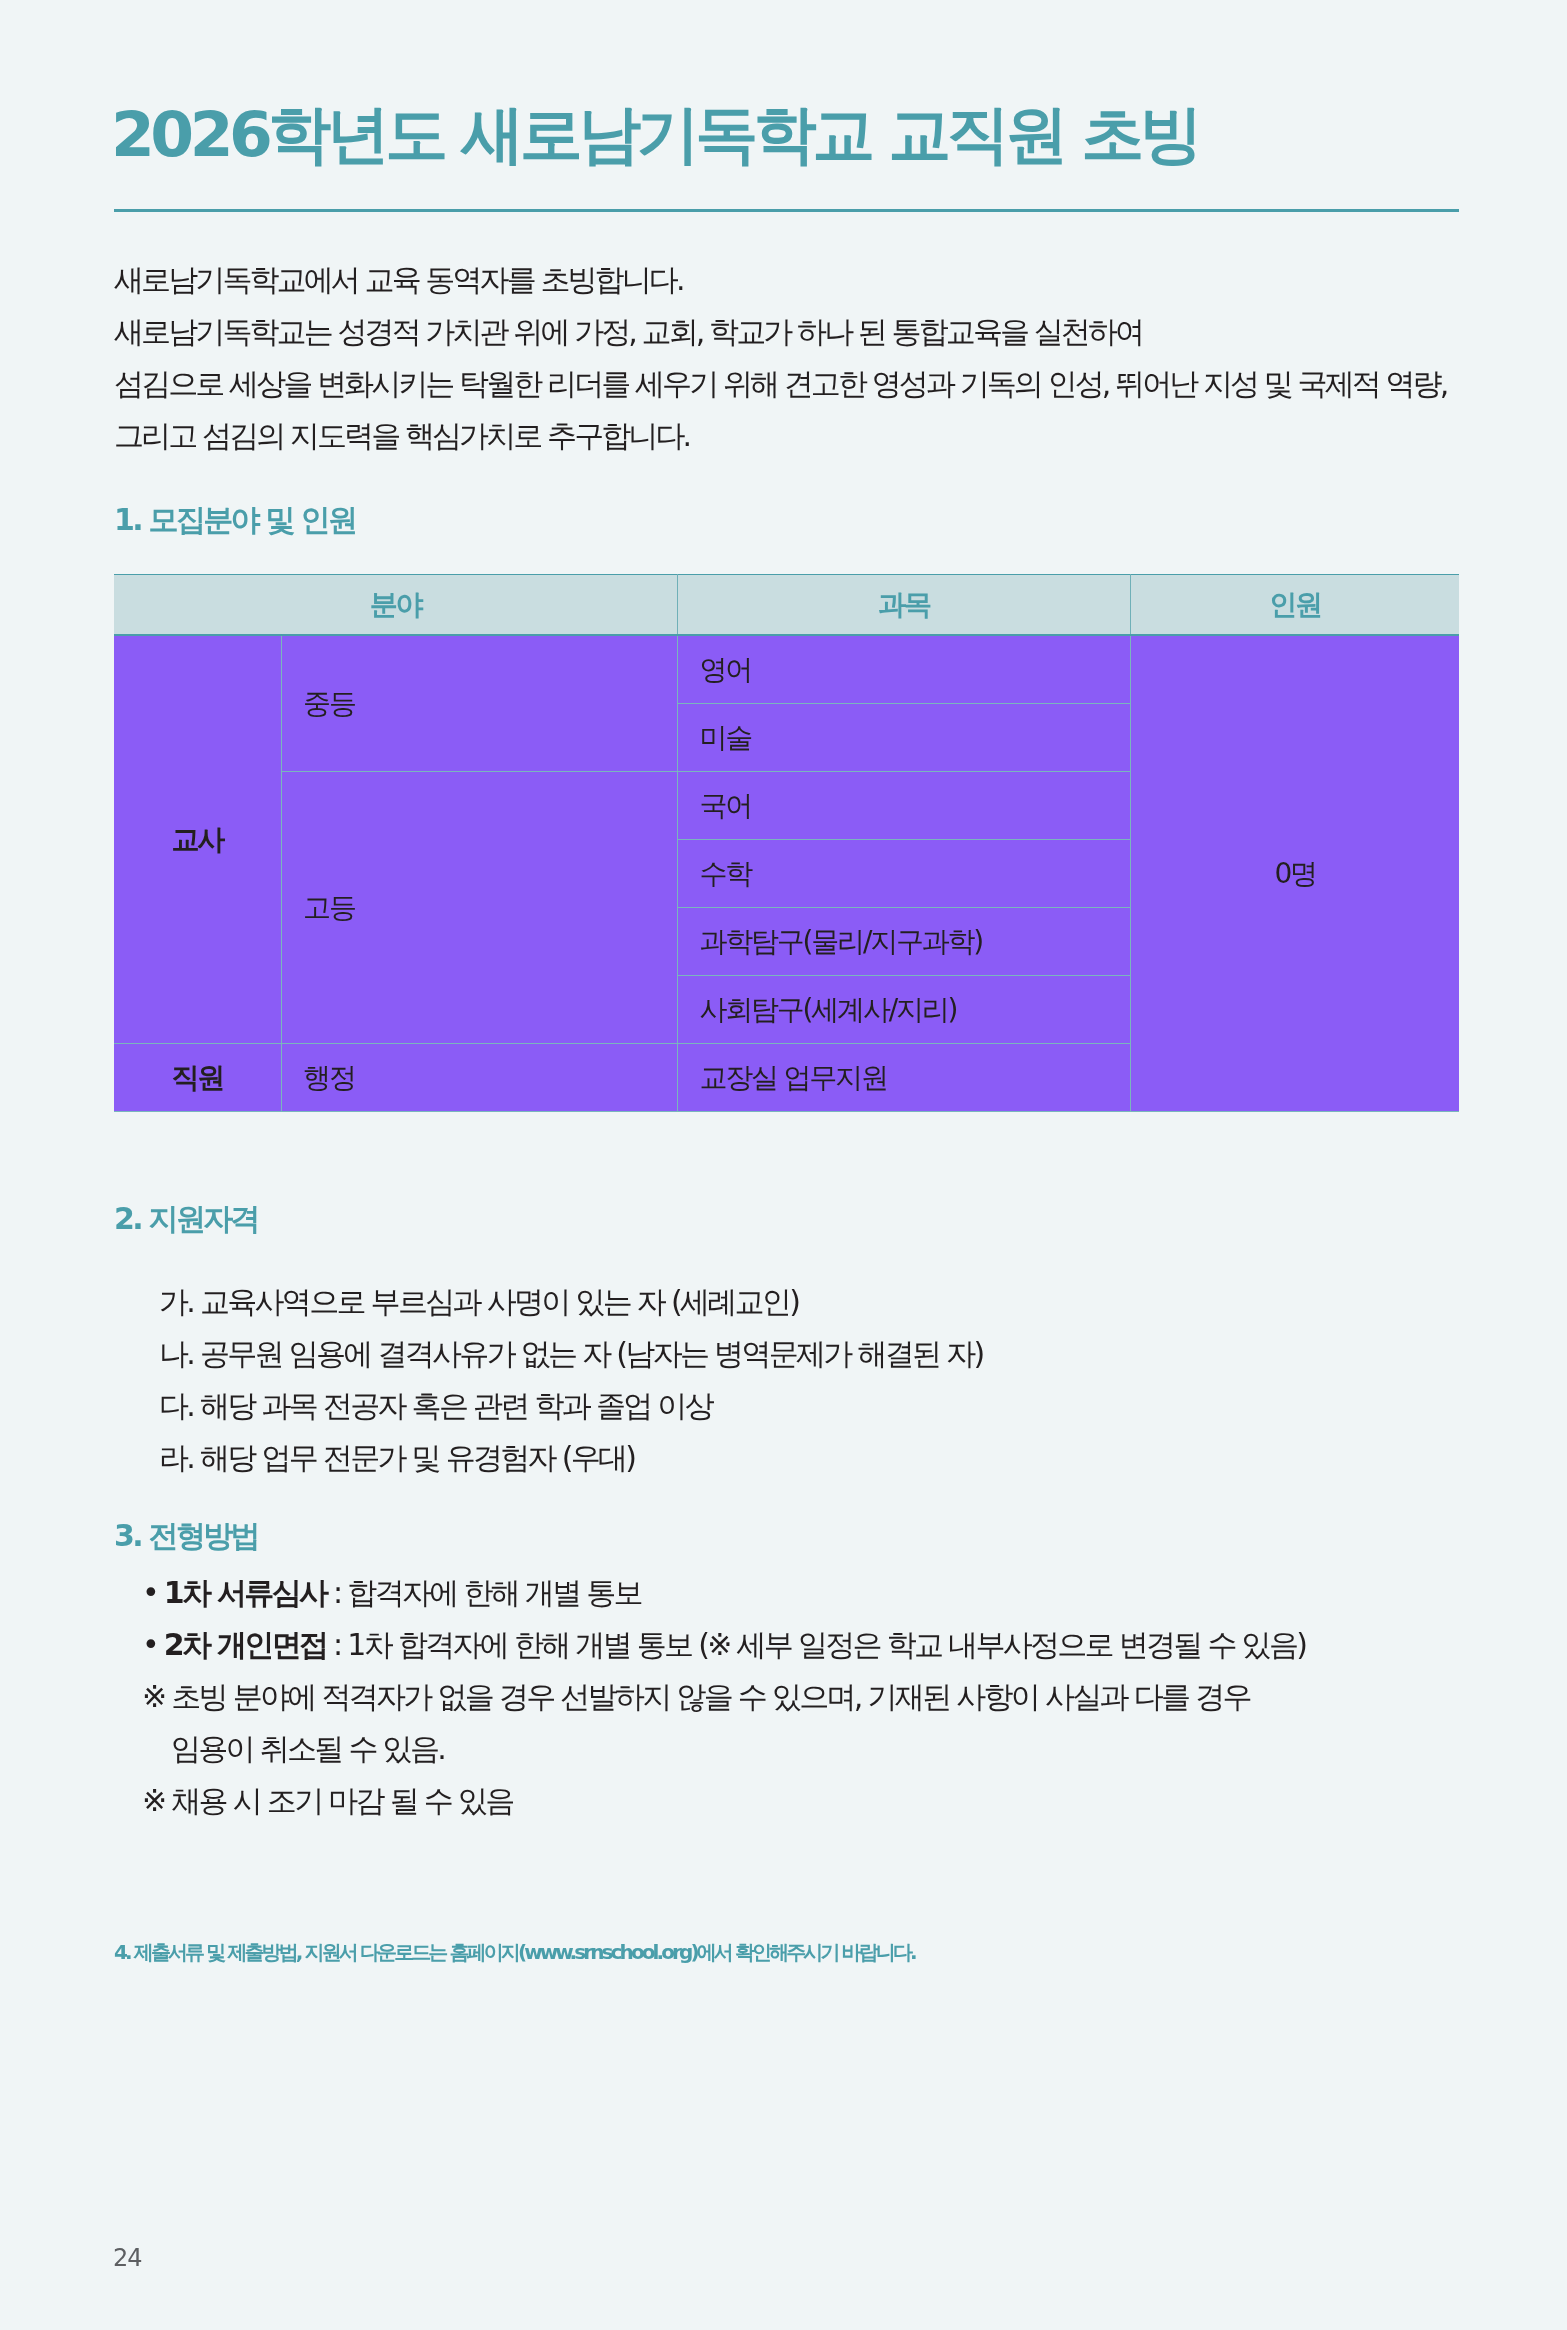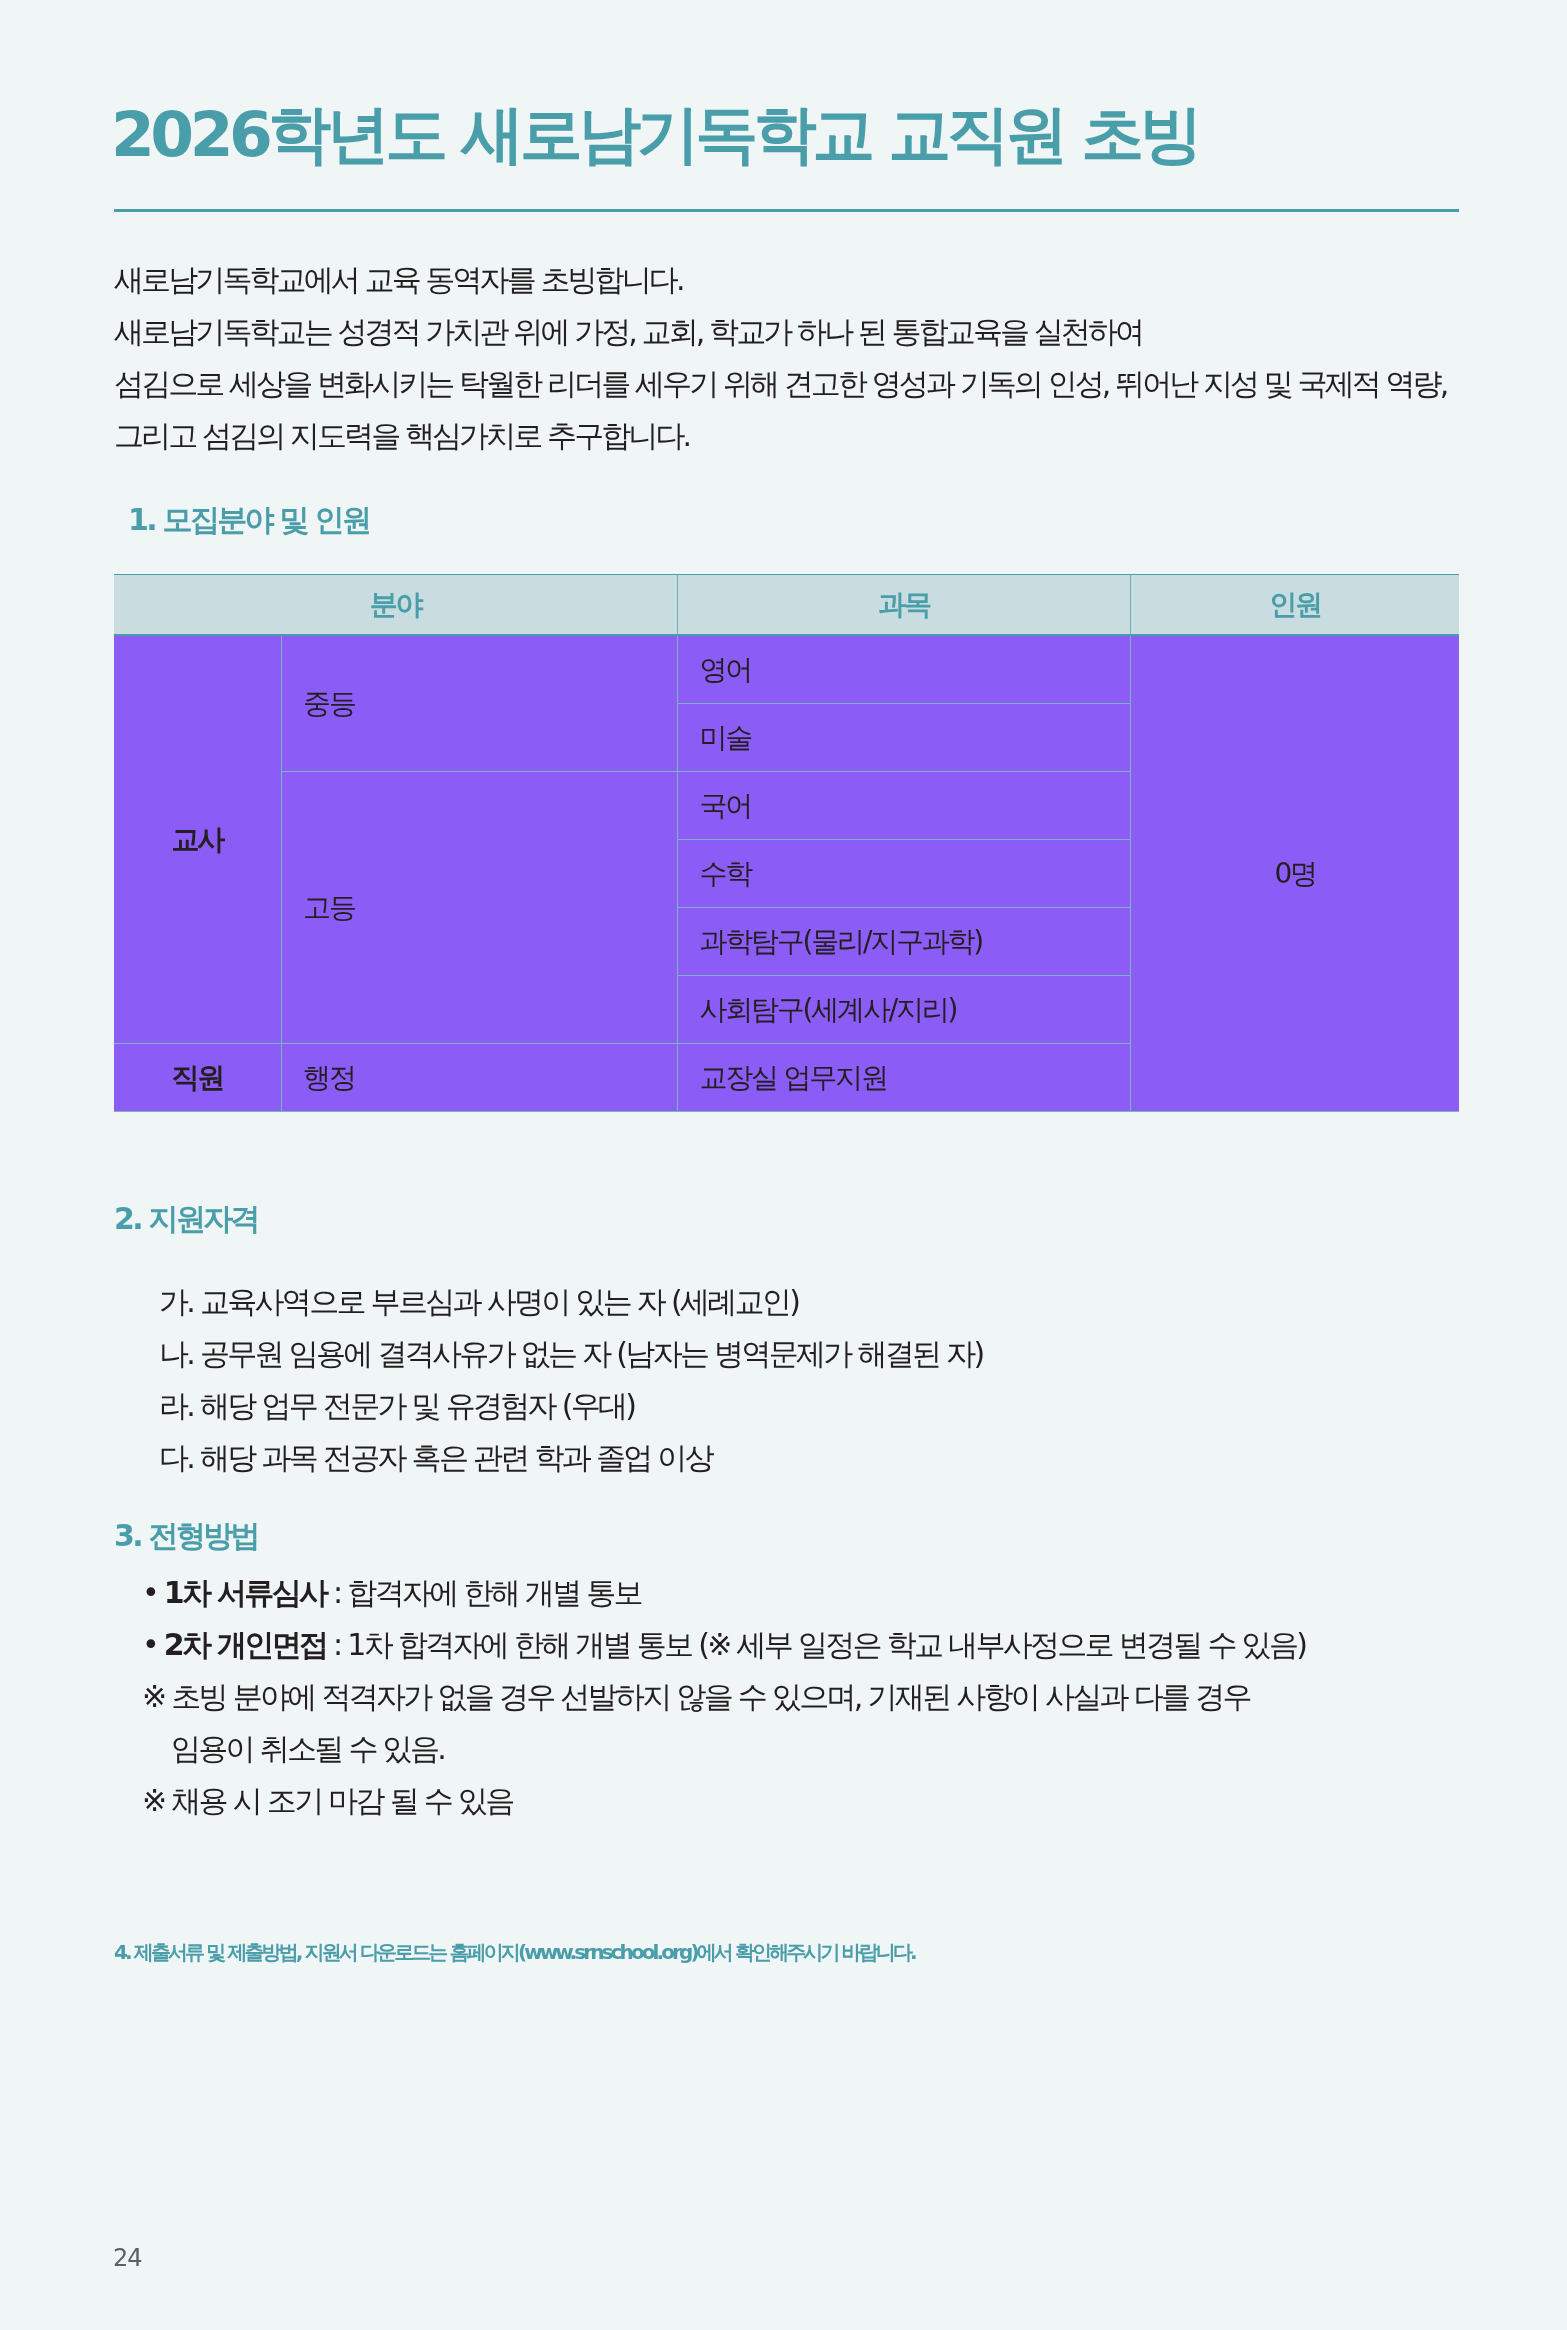--- a/index.html
+++ b/index.html
@@ -96,21 +96,21 @@
 <div class="abs title">2026학년도 새로남기독학교 교직원 초빙</div>
 <div class="abs divider"></div>
 
 <div class="abs intro">
   <div>새로남기독학교에서 교육 동역자를 초빙합니다.</div>
   <div>새로남기독학교는 성경적 가치관 위에 가정, 교회, 학교가 하나 된 통합교육을 실천하여</div>
   <div>섬김으로 세상을 변화시키는 탁월한 리더를 세우기 위해 견고한 영성과 기독의 인성, 뛰어난 지성 및 국제적 역량,</div>
   <div>그리고 섬김의 지도력을 핵심가치로 추구합니다.</div>
 </div>
 
-<div class="abs sec-head" style="left:128px; top:500px;">1. 모집분야 및 인원</div>
+<div class="abs sec-head" style="left:114px; top:500px;">1. 모집분야 및 인원</div>
 
 <table class="recruit">
   <colgroup>
     <col style="width:167px">
     <col style="width:396px">
     <col style="width:453px">
     <col style="width:328px">
   </colgroup>
   <thead>
     <tr>
@@ -147,22 +147,22 @@
       <td>행정</td>
       <td>교장실 업무지원</td>
     </tr>
   </tbody>
 </table>
 
 <div class="abs sec-head" style="left:114px; top:1199px;">2. 지원자격</div>
 <div class="abs list" style="left:159px; top:1249px;margin-top:27px;">
   <div>가. 교육사역으로 부르심과 사명이 있는 자 (세례교인)</div>
   <div>나. 공무원 임용에 결격사유가 없는 자 (남자는 병역문제가 해결된 자)</div>
+  <div>다. 해당 과목 전공자 혹은 관련 학과 졸업 이상</div>
   <div>라. 해당 업무 전문가 및 유경험자 (우대)</div>
-  <div>다. 해당 과목 전공자 혹은 관련 학과 졸업 이상</div>
 </div>
 
 <div class="abs sec-head" style="left:114px; top:1516px;">3. 전형방법</div>
 <div class="abs list" style="left:142px; top:1567px;">
   <div>
     <span>•</span>
     <b>1차 서류심사</b><span> : </span><span>합격자에 한해 개별 통보</span>
   </div>
   <div>
     <span>•</span>

